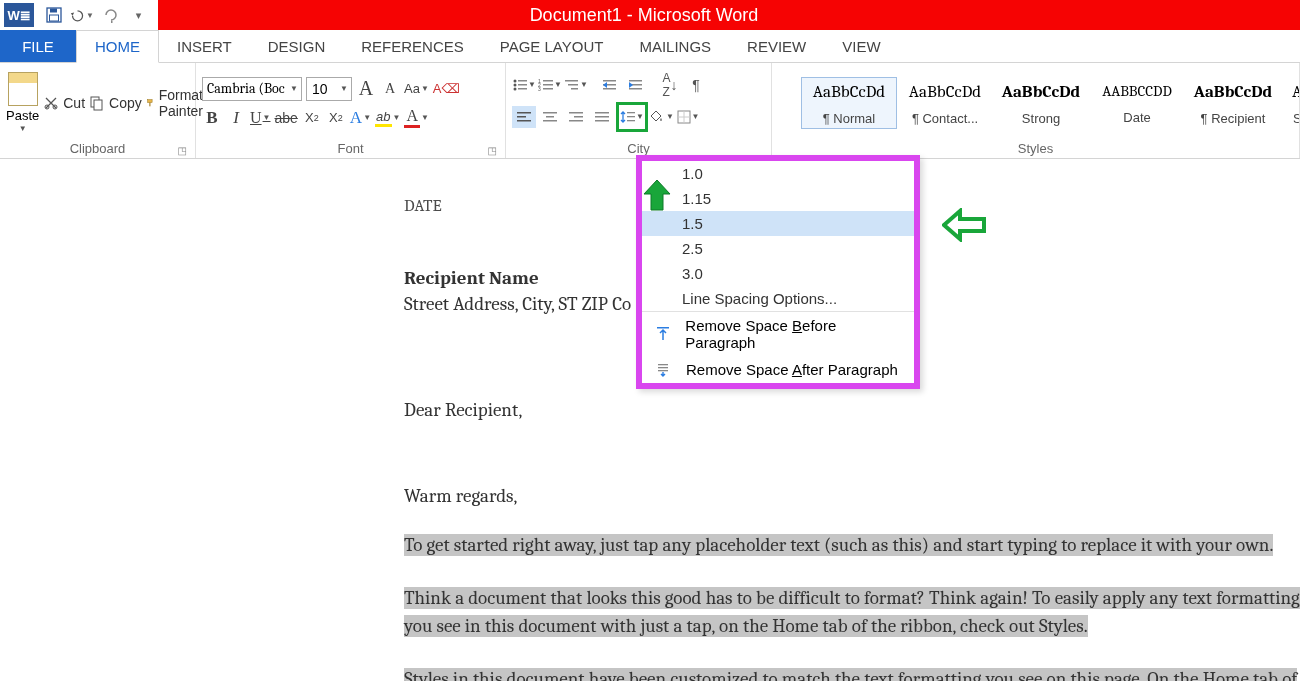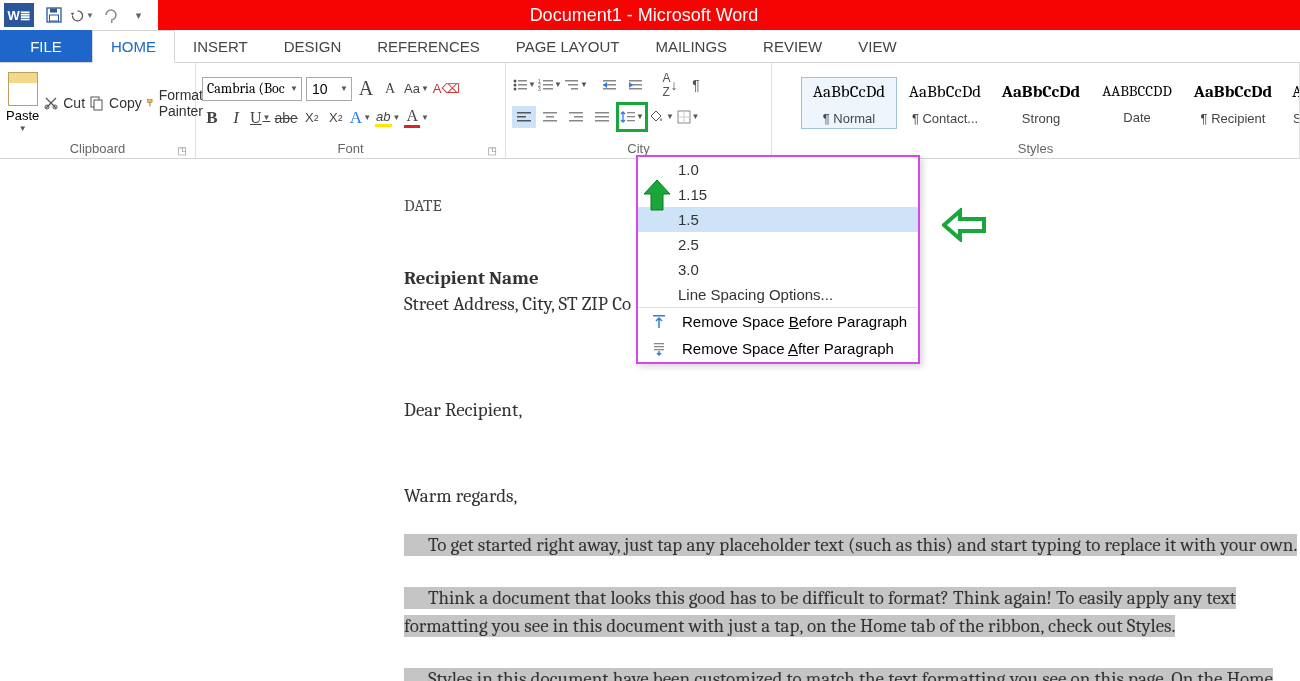--- a/index.html
+++ b/index.html
@@ -58,21 +58,21 @@
   .tabs-row {
     display: flex;
     height: 33px;
     align-items: stretch;
     border-bottom: 1px solid #d4d4d4;
     background: #fff;
   }
   .file-tab {
     background: #1e66c9;
     color: #fff;
-    width: 92px;
+    width: 76px;
     display: flex; align-items: center; justify-content: center;
     font-size: 15px;
   }
   .tab {
     padding: 0 18px;
     display: flex; align-items: center;
     font-size: 15px;
     color: #444;
     cursor: pointer;
   }
@@ -179,21 +179,21 @@
   .style-preview { font-family: Cambria, serif; font-size: 17px; padding-bottom:10px;}
   .style-name { font-size:13px; color:#444;}
 
   
   .ls-menu {
     position: absolute;
     left: 636px;
     top: 155px;
     width: 284px;
     background: #fff;
-    border: 2px solid #d946ef;
+    border: 6px solid #d946ef;
     box-shadow: 3px 3px 6px rgba(0,0,0,.15);
     z-index: 50;
     font-size: 15px;
   }
   .ls-item {
     padding: 4px 10px 4px 40px;
     color: #333;
   }
   .ls-item.hover { background: #cfe3f8;}
   .ls-sep { border-top: 1px solid #e1e1e1; margin:0;}
@@ -226,21 +226,21 @@
     font-family: Cambria, Georgia, serif;
     color: #333;
     width: 1000px;
   }
   .page .date { margin-left: 104px; color:#4b4b4b; font-size:17px;}
   .page .recip-name { margin-left:104px; margin-top:52px; font-weight:bold; color:#333; font-size:19px;}
   .page .recip-addr { margin-left:104px; margin-top:4px; font-size:19px; color:#333;}
   .page .dear { margin-left:104px; margin-top:84px; font-size:19px;}
   .page .warm { margin-left:104px; margin-top:64px; font-size:19px;}
   .page p.body { margin-left:104px; margin-top:24px; font-size:19px; line-height:1.5; max-width: 900px;}
-  .sel { background: #c5c5c5; padding-left: 24px;}
+  .sel { background: #c5c5c5;}
 </style>
 </head>
 <body>
 
 <div class="titlebar">
   <div class="qat">
     <span class="word-icon">W≣</span>
     <span class="qat-btn">
       <svg width="16" height="16" viewBox="0 0 16 16">
           <rect x="1" y="1" width="14" height="14" fill="none" stroke="#2b579a" stroke-width="1.3"></rect>

